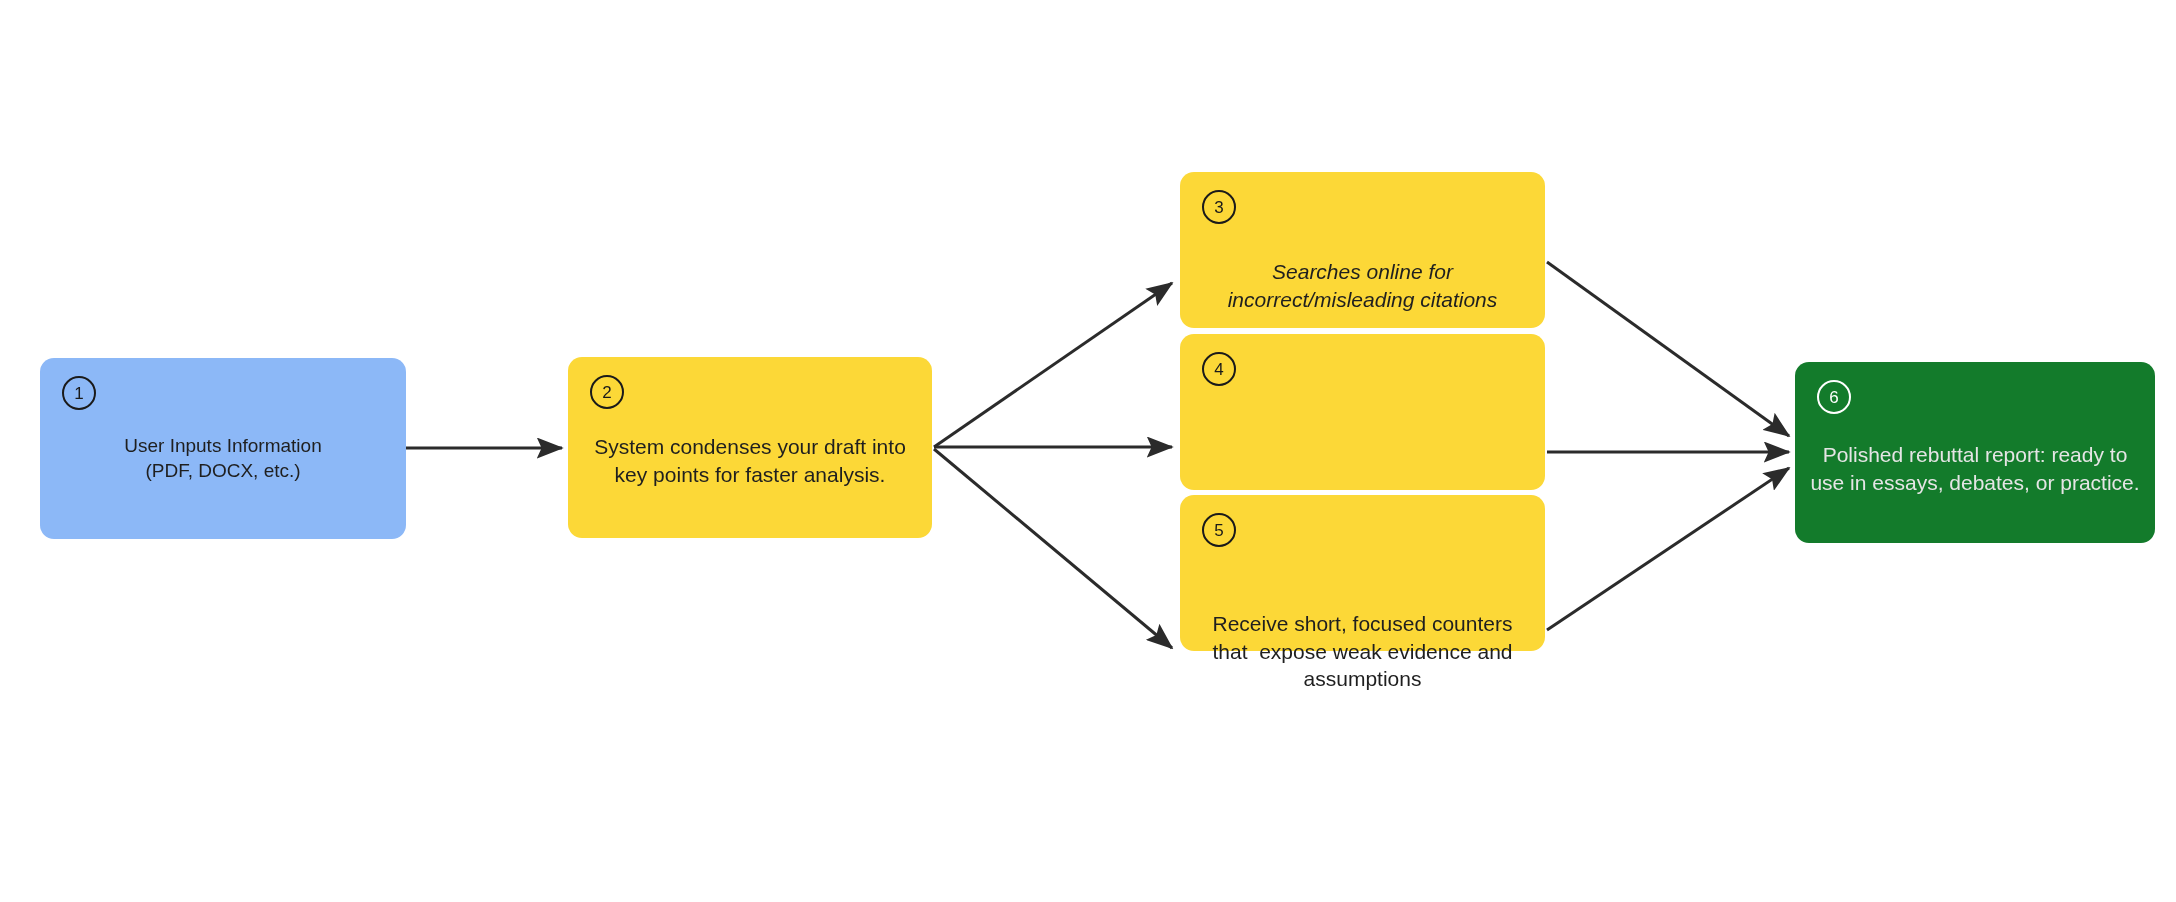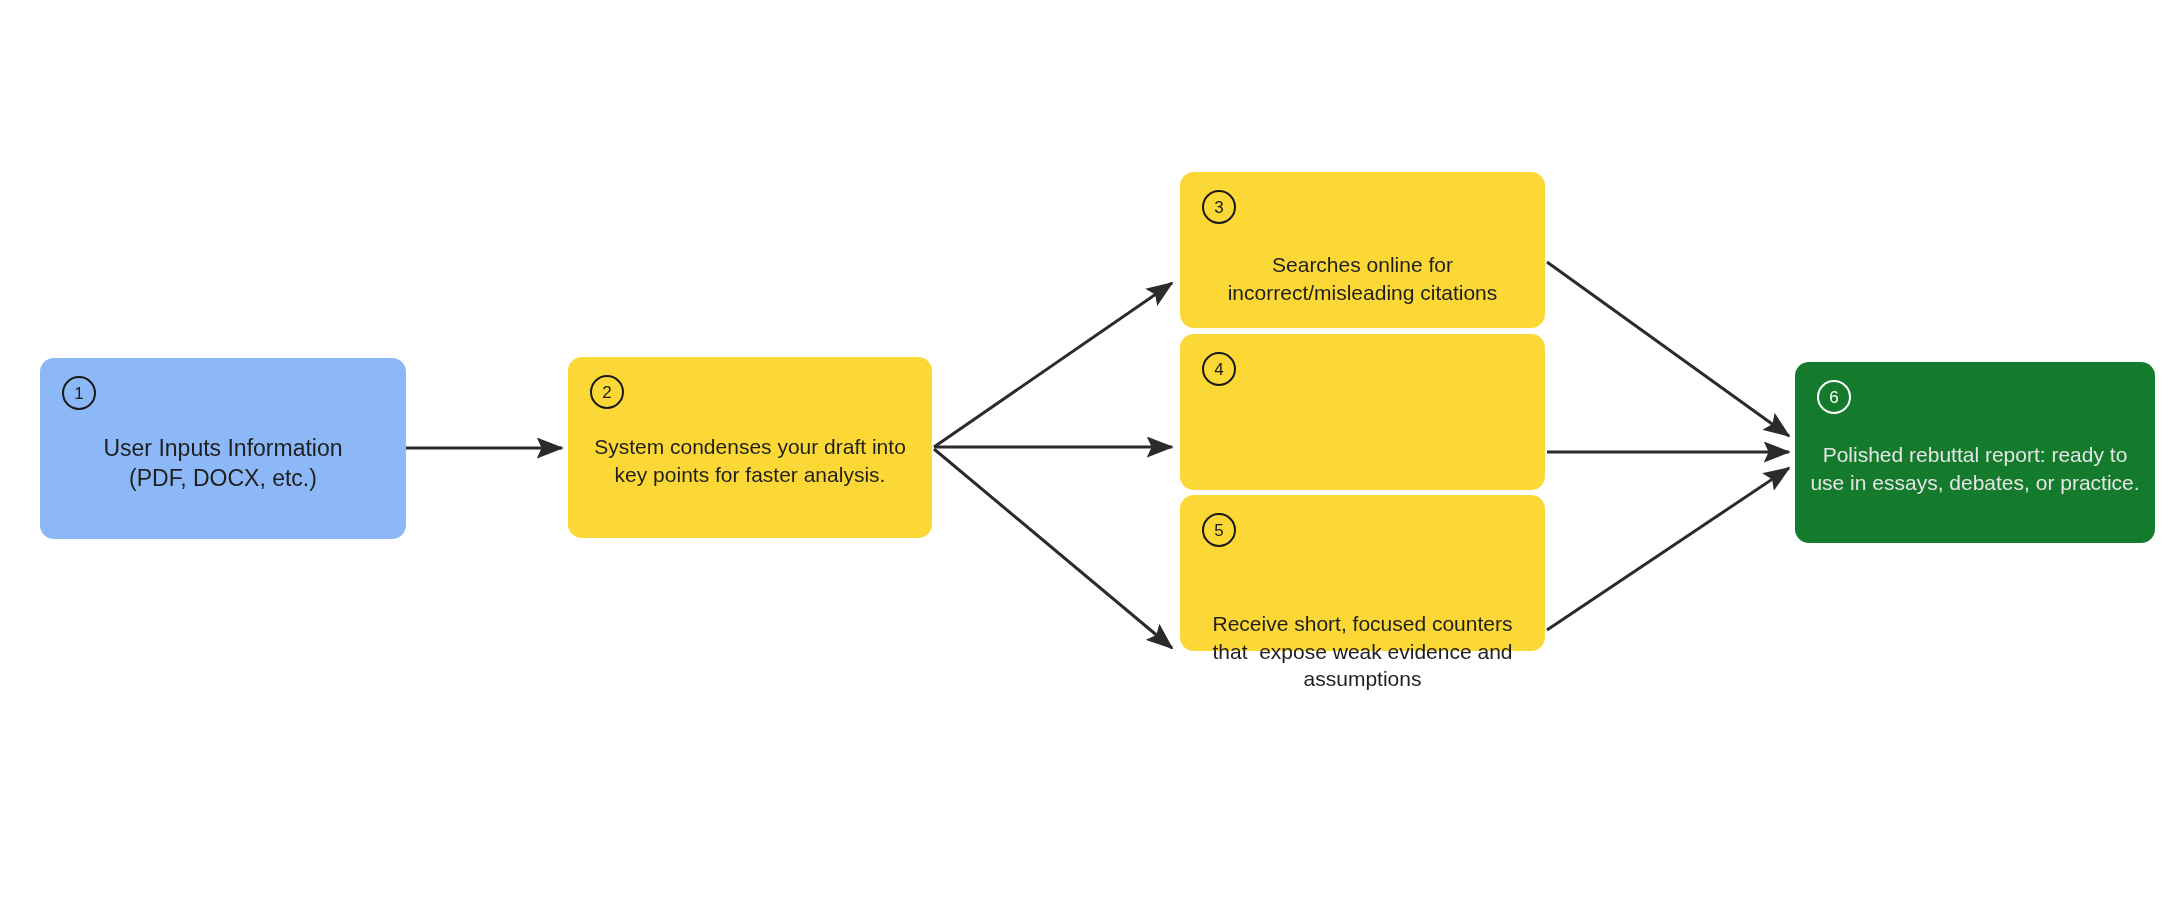--- a/index.html
+++ b/index.html
@@ -67,23 +67,23 @@
   }
 
   
   #node-1 { left: 40px;   top: 358px; width: 366px; height: 181px; }
   #node-2 { left: 568px;  top: 357px; width: 364px; height: 181px; }
   #node-3 { left: 1180px; top: 172px; width: 365px; height: 156px; }
   #node-4 { left: 1180px; top: 334px; width: 365px; height: 156px; }
   #node-5 { left: 1180px; top: 495px; width: 365px; height: 156px; }
   #node-6 { left: 1795px; top: 362px; width: 360px; height: 181px; }
 
-  #node-1 .label { top: 75px; font-size: 23px; }
+  #node-1 .label { top: 75px; font-size: 19px; }
   #node-2 .label { top: 76px; }
-  #node-3 .label { top: 79px; }
+  #node-3 .label { top: 86px; font-style: italic; }
   #node-4 .label { top: 68px; }
   #node-5 .label { top: 68px; margin-top: 47px; }
   #node-6 .label { top: 79px; }
 </style>
 </head>
 <body>
 
 <div id="canvas">
 
   <svg id="edge-layer" viewBox="0 0 2176 902" width="2176" height="902" xmlns="http://www.w3.org/2000/svg">

